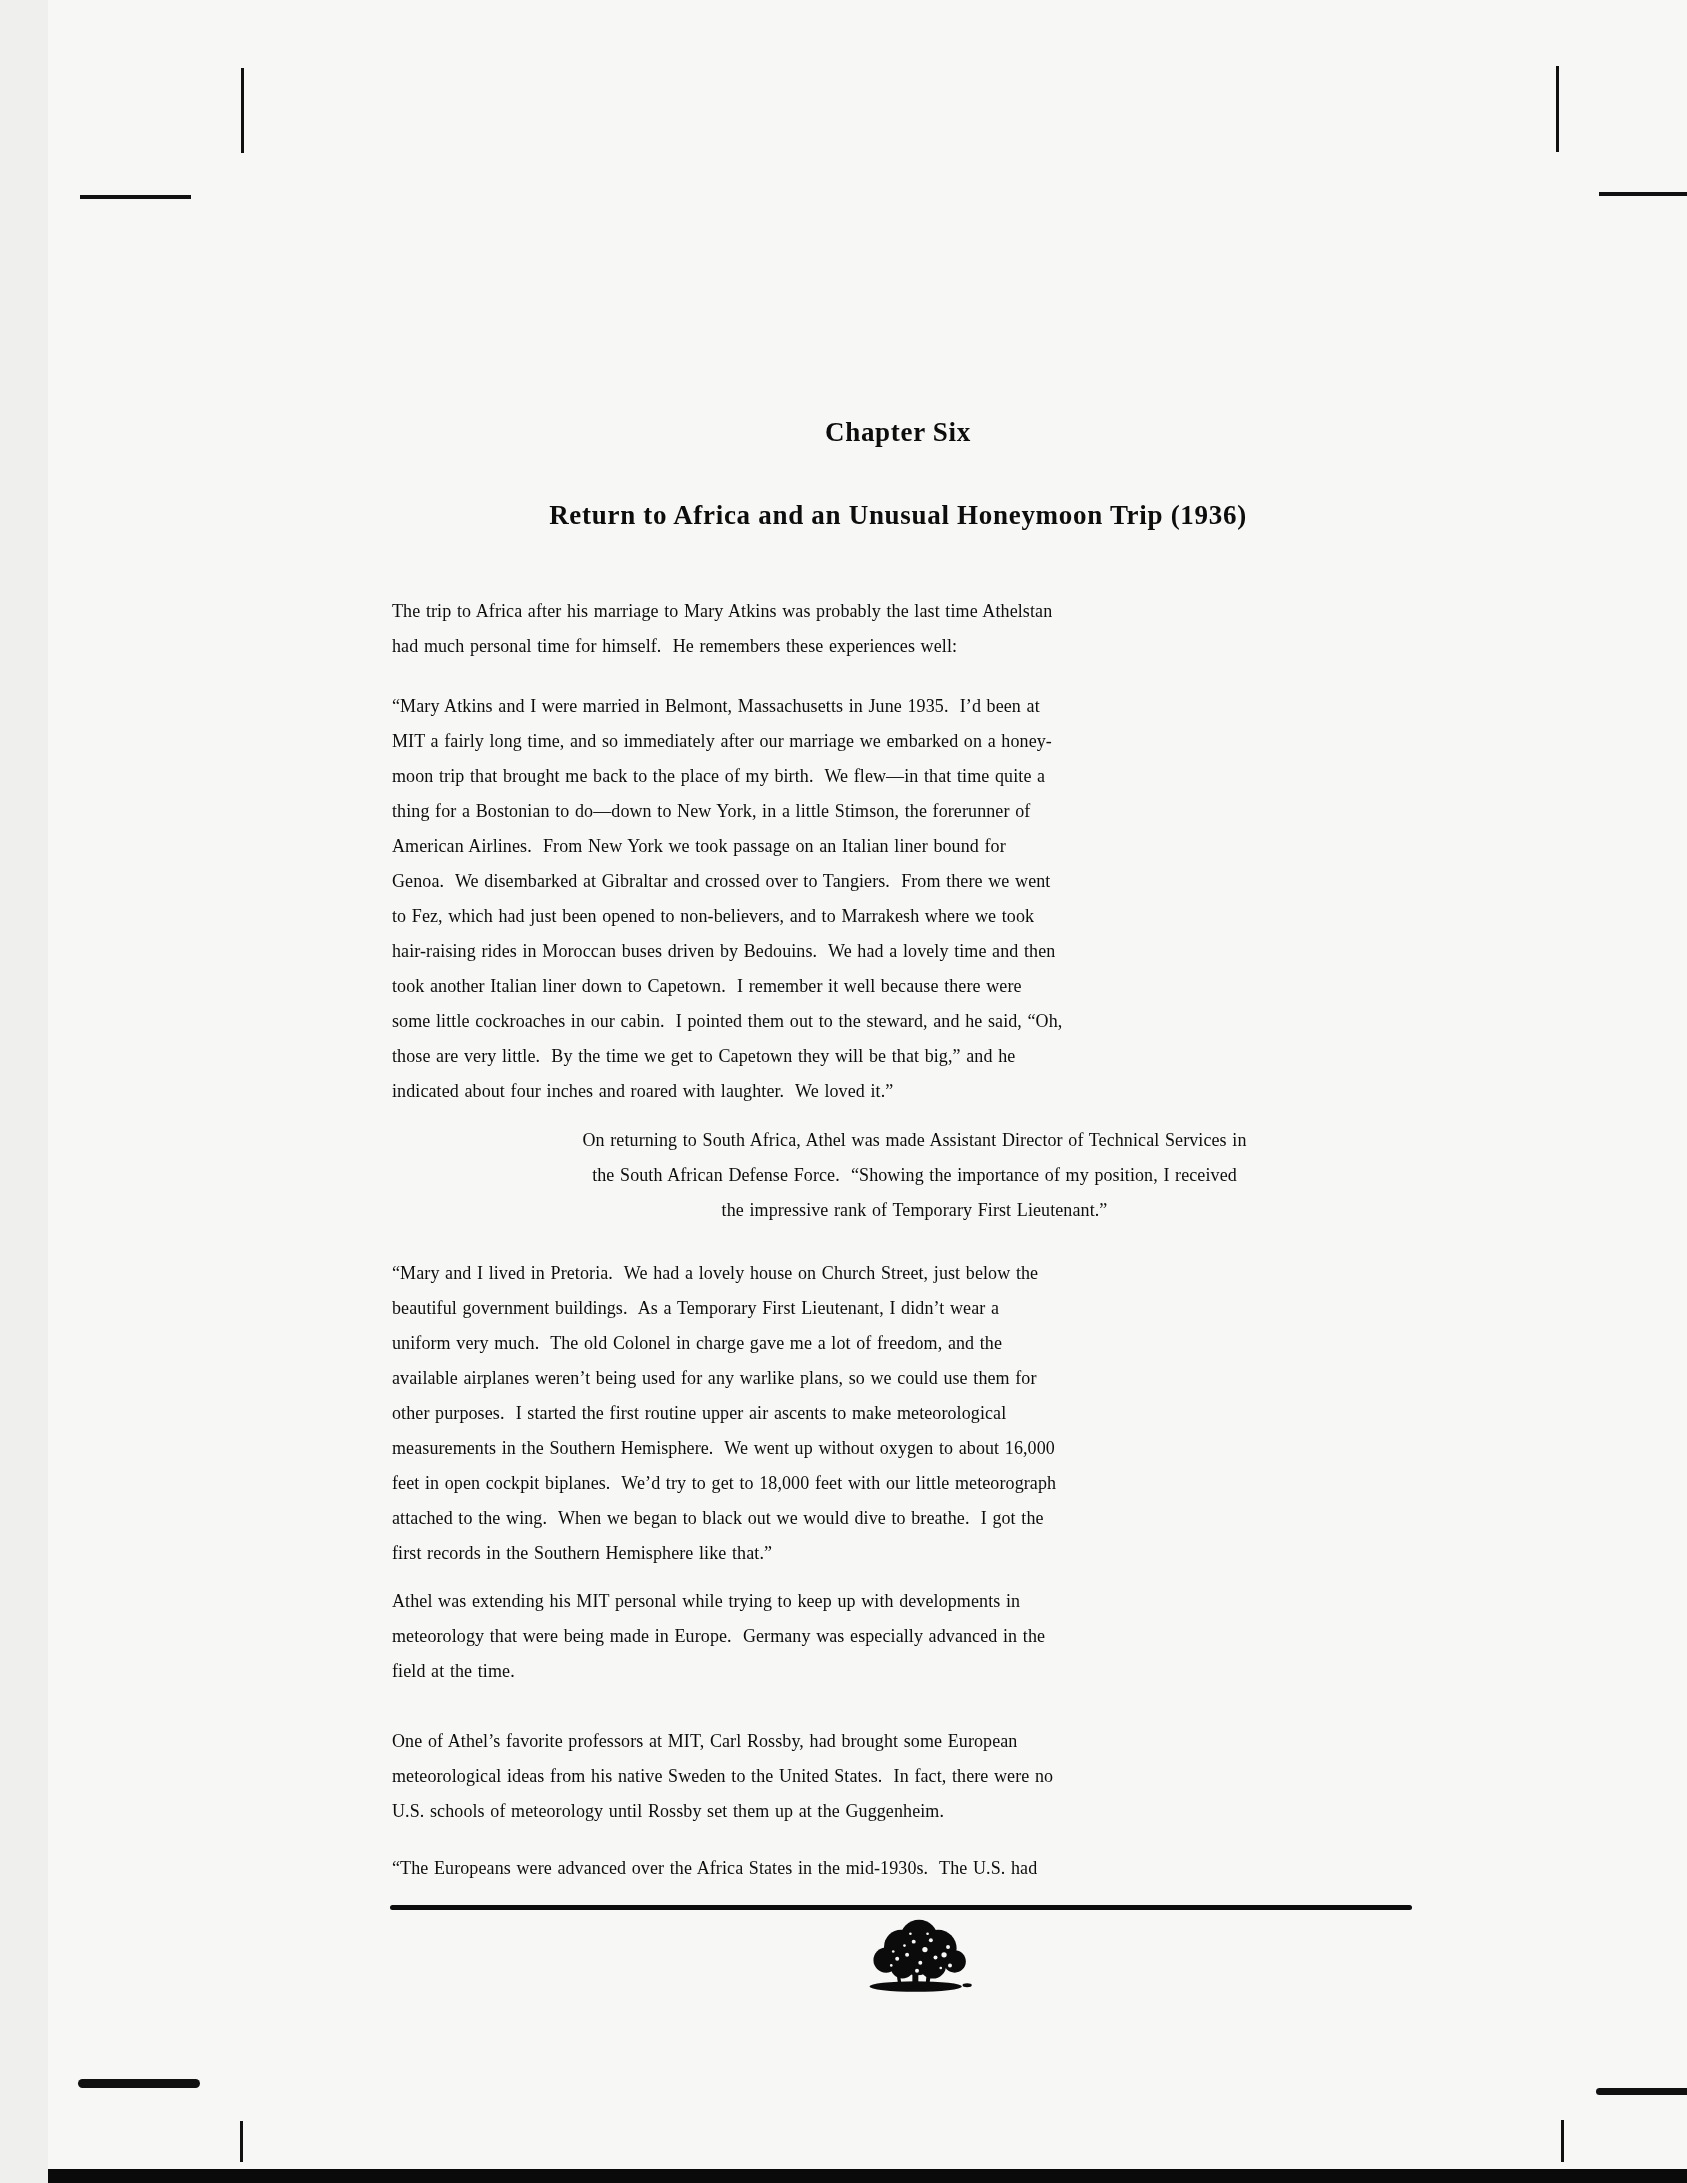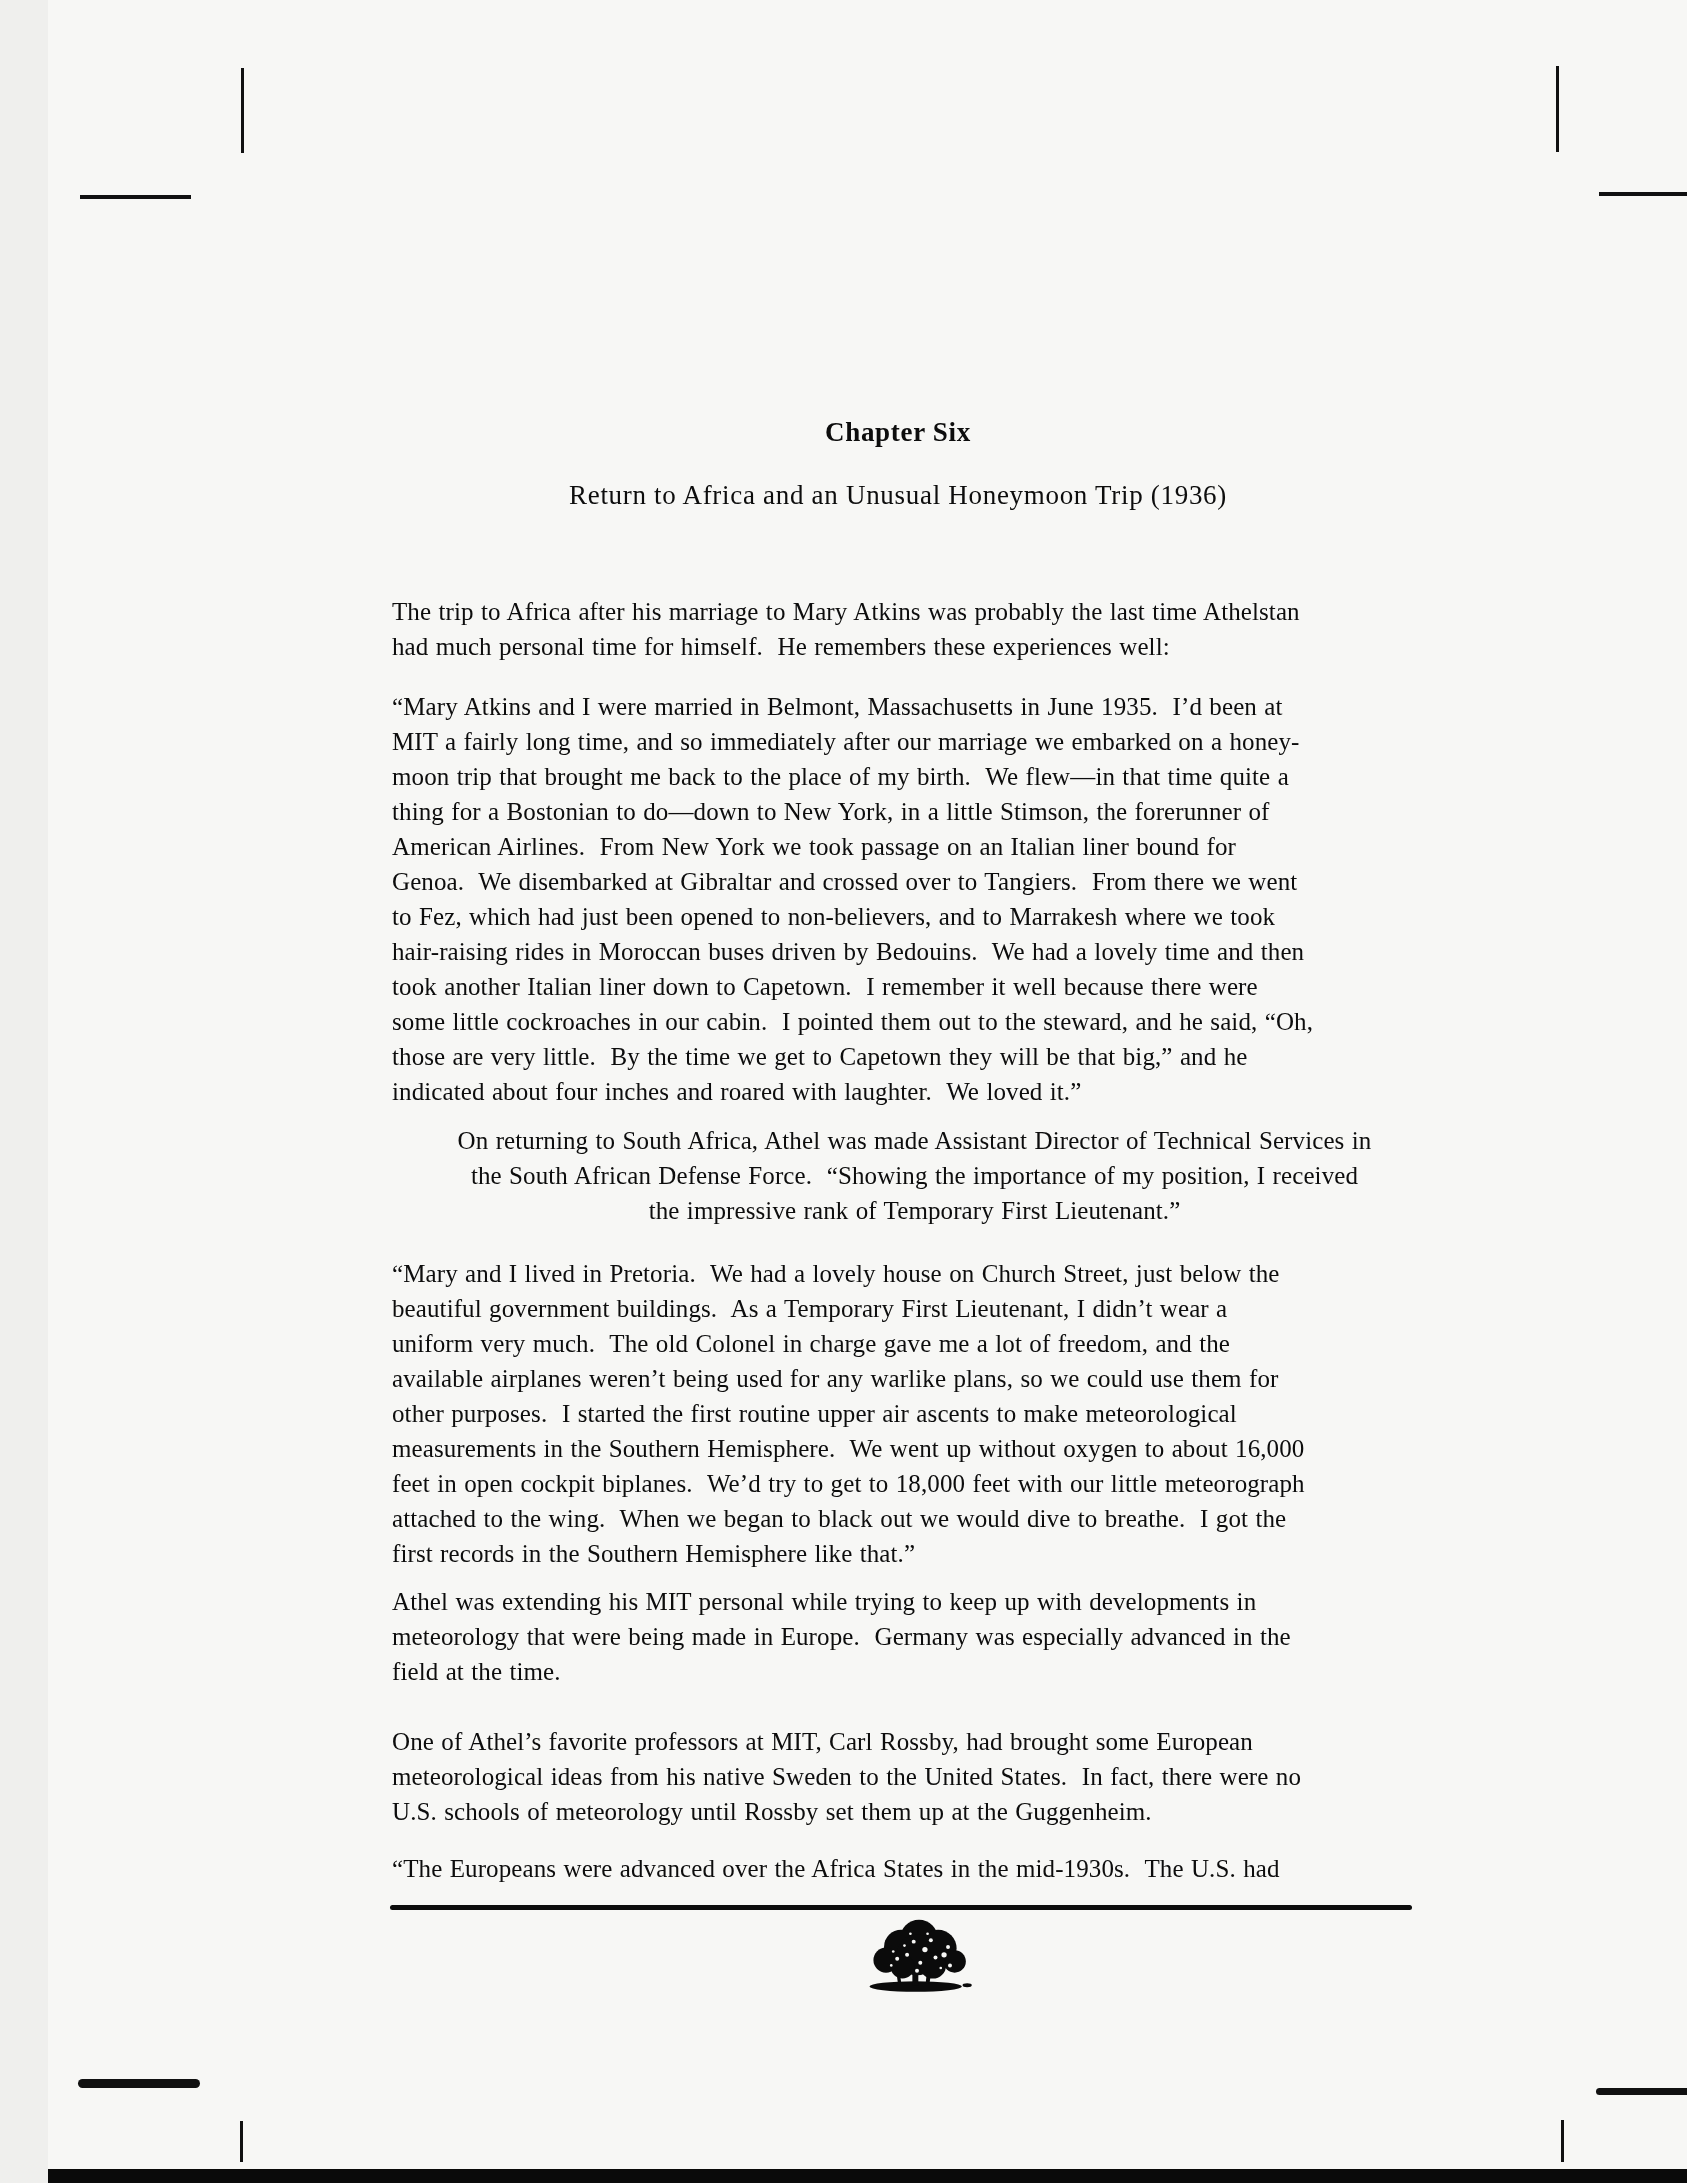--- a/index.html
+++ b/index.html
@@ -41,35 +41,35 @@
     width: 1012px;
     text-align: center;
     font-size: 27px;
     font-weight: bold;
     letter-spacing: 0.7px;
     white-space: pre;
   }
   .chapter-title {
     position: absolute;
     left: 344px;
-    top: 480px;
+    top: 500px;
     width: 1012px;
     text-align: center;
     font-size: 27px;
-    font-weight: normal;
+    font-weight: bold;
     letter-spacing: 0.7px;
     white-space: pre;
   }
 
   
   .para {
     position: absolute;
     left: 344px;
     width: 1045px;
-    font-size: 25px;
+    font-size: 18px;
     line-height: 35px;
     letter-spacing: 0.1px;
     word-spacing: 1px;
     white-space: pre;
   }
   .p1 { top: 594px; }
   .p2 { top: 689px; }
   .p3 { top: 1123px; text-align: center; }
   .p4 { top: 1256px; }
   .p5 { top: 1584px; }

